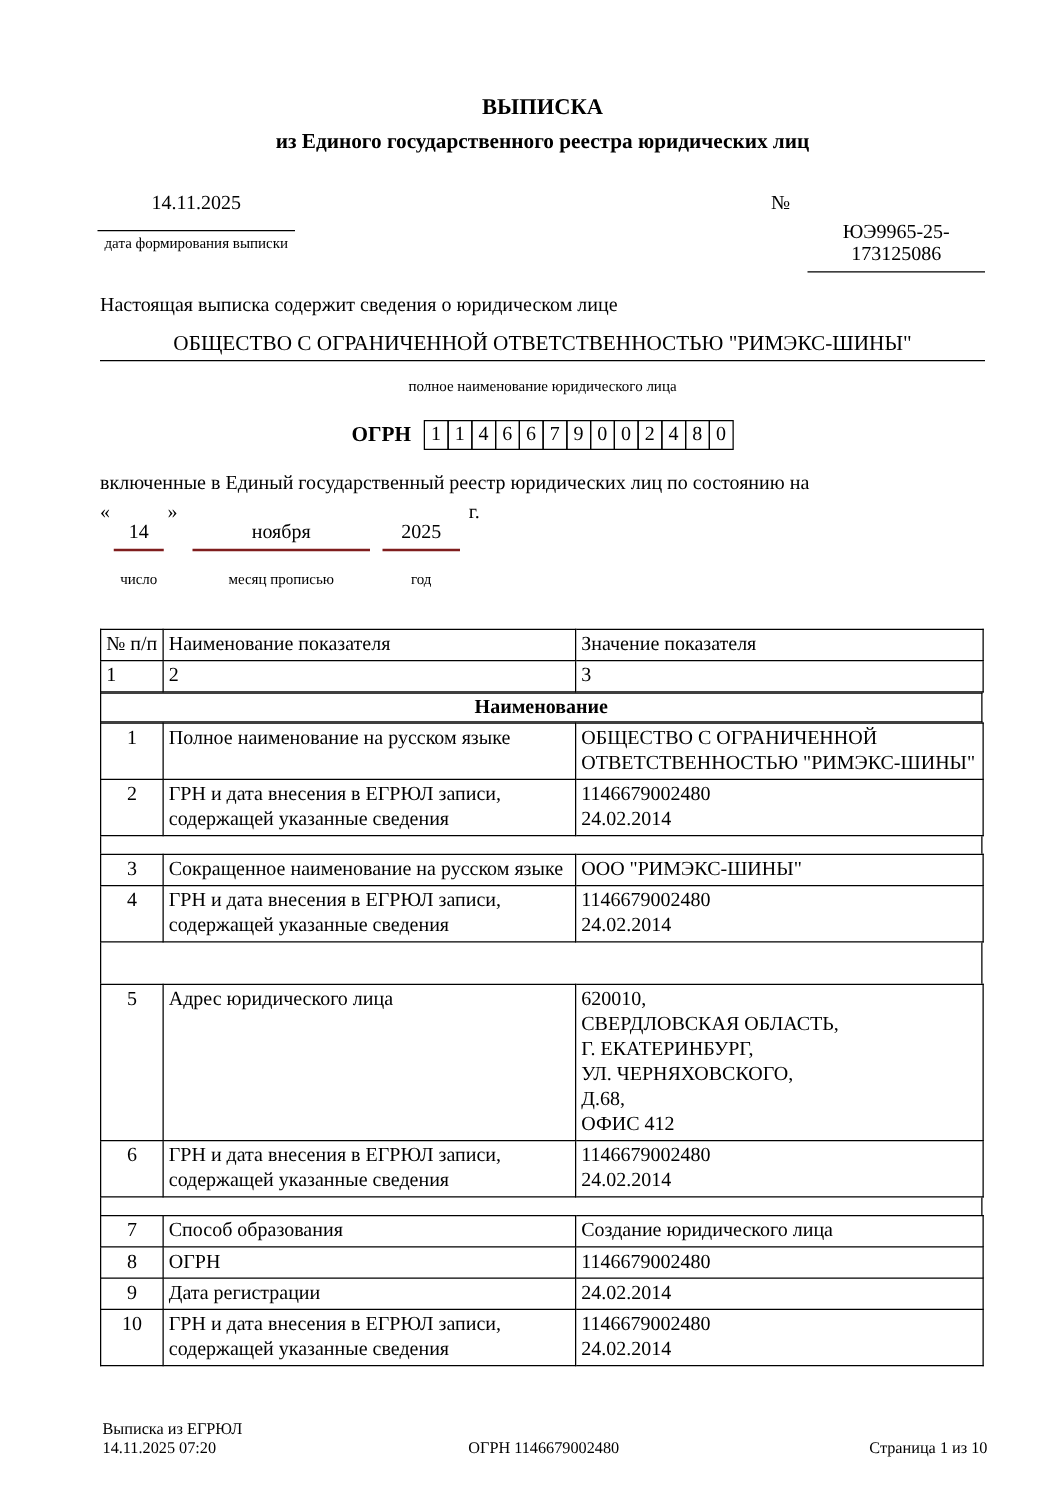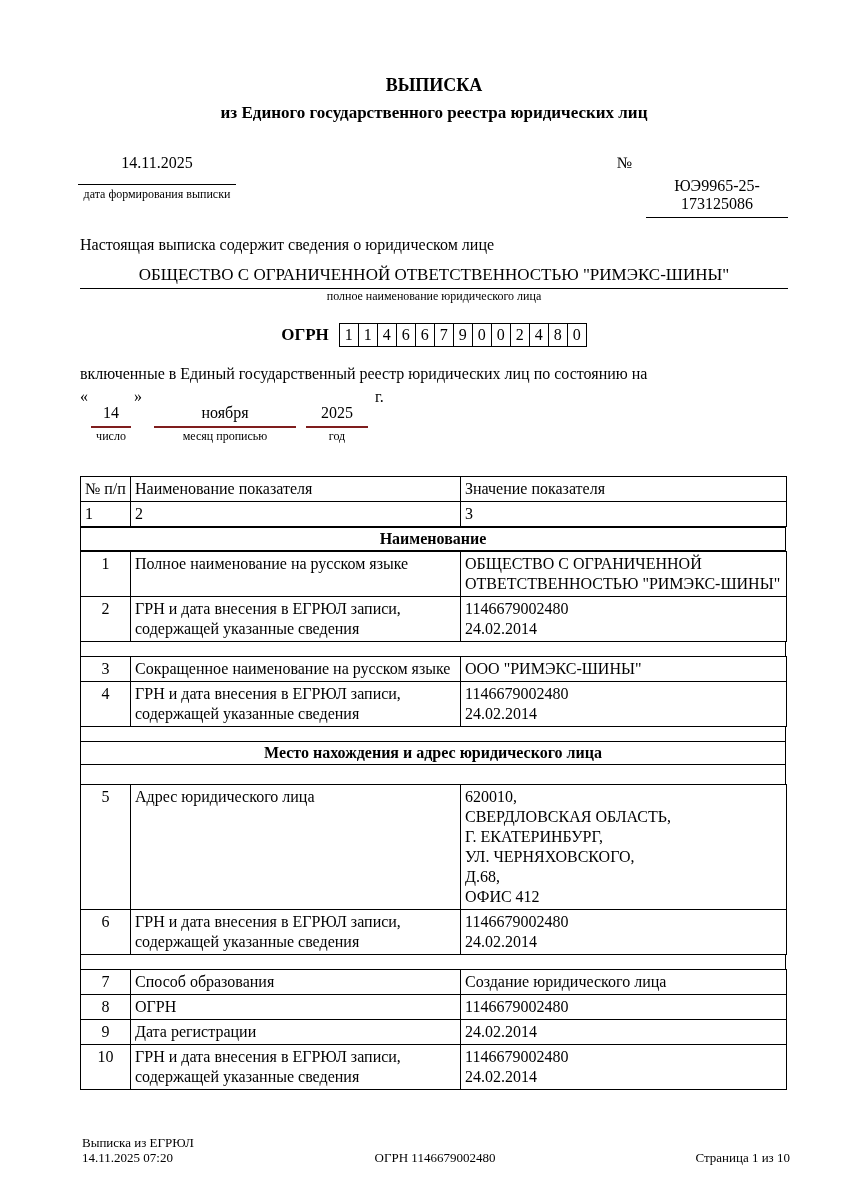--- a/index.html
+++ b/index.html
@@ -20,41 +20,41 @@
   .date-block{width:158px;margin-left:-2px;}
   .date-value{text-align:center;font-size:16px;line-height:20px;padding-bottom:11px;border-bottom:1px solid #000;}
   .date-caption{margin-top:3px;text-align:center;font-size:12px;line-height:13px;}
   .num-block{display:flex;align-items:flex-start;}
   .num-label{font-size:16px;line-height:20px;margin-right:14px;}
   .num-value{width:142px;text-align:center;font-size:16px;line-height:18px;padding-bottom:4px;border-bottom:1px solid #000;margin-top:24px;}
 
   .lead{margin-top:16px;font-size:16px;line-height:21px;}
   .company-block{margin-top:9px;border-bottom:1px solid #000;padding-bottom:3px;}
   .company-name{text-align:center;font-size:17px;line-height:21px;}
-  .company-caption{margin-top:1px;text-align:center;font-size:12px;line-height:13px;}
+  .company-caption{margin-top:14px;text-align:center;font-size:12px;line-height:13px;}
 
   .ogrn-row{margin-top:20px;display:flex;justify-content:center;align-items:center;}
   .ogrn-label{font-size:17px;font-weight:bold;margin-right:10px;}
   .ogrn-boxes{display:flex;}
   .ogrn-box{
     width:18px;height:22px;border:1px solid #000;margin-left:-1px;
     display:flex;align-items:center;justify-content:center;
     font-size:16px;
   }
   .ogrn-box:first-child{margin-left:0;}
 
   .included{margin-top:16px;font-size:16px;line-height:21px;}
 
   .date-words{margin-top:3px;display:flex;align-items:flex-start;}
   .q{font-size:16px;line-height:20px;}
   .q.open{margin-right:3px;}
   .q.close{margin-left:3px;}
   .dw-col{display:flex;flex-direction:column;}
   .dw-val{display:block;text-align:center;font-size:16px;line-height:20px;padding-bottom:3px;border-bottom:2px solid #7f1d1d;margin-top:16px;}
-  .dw-cap{display:block;text-align:center;font-size:12px;line-height:13px;margin-top:2px;}
+  .dw-cap{display:block;text-align:center;font-size:12px;line-height:13px;margin-top:16px;}
   .dw-day{width:40px;}
   .dw-month{width:142px;margin-left:12px;}
   .dw-year{width:62px;margin-left:10px;}
   .g-suffix{font-size:16px;line-height:20px;margin-left:7px;}
 
   .tbl{margin-top:33px;width:706px;}
   table.t{border-collapse:collapse;width:706px;table-layout:fixed;}
   .t td,.t th{border:1px solid #000;font-size:16px;font-weight:normal;
     padding:2px 4px;vertical-align:top;line-height:20px;}
   col.c1{width:50px;}col.c2{width:330px;}col.c3{width:326px;}
@@ -206,27 +206,20 @@
           <td class="num">4</td>
           <td class="nm">ГРН и дата внесения в ЕГРЮЛ записи, содержащей указанные сведения</td>
           <td class="val">1146679002480
 24.02.2014</td>
         </tr>
       </tbody>
         </table>
 
       <div class="spacer"></div>
 
-      <table class="t sec-t">
-        <tbody>
-            <tr>
-              <td>Место нахождения и адрес юридического лица</td>
-            </tr>
-      </tbody>
-        </table>
 
       <div class="spacer tall"></div>
 
       <table class="t rows-t">
         <colgroup>
             <col class="c1">
             <col class="c2">
             <col class="c3">
           </colgroup>
         <tbody>

